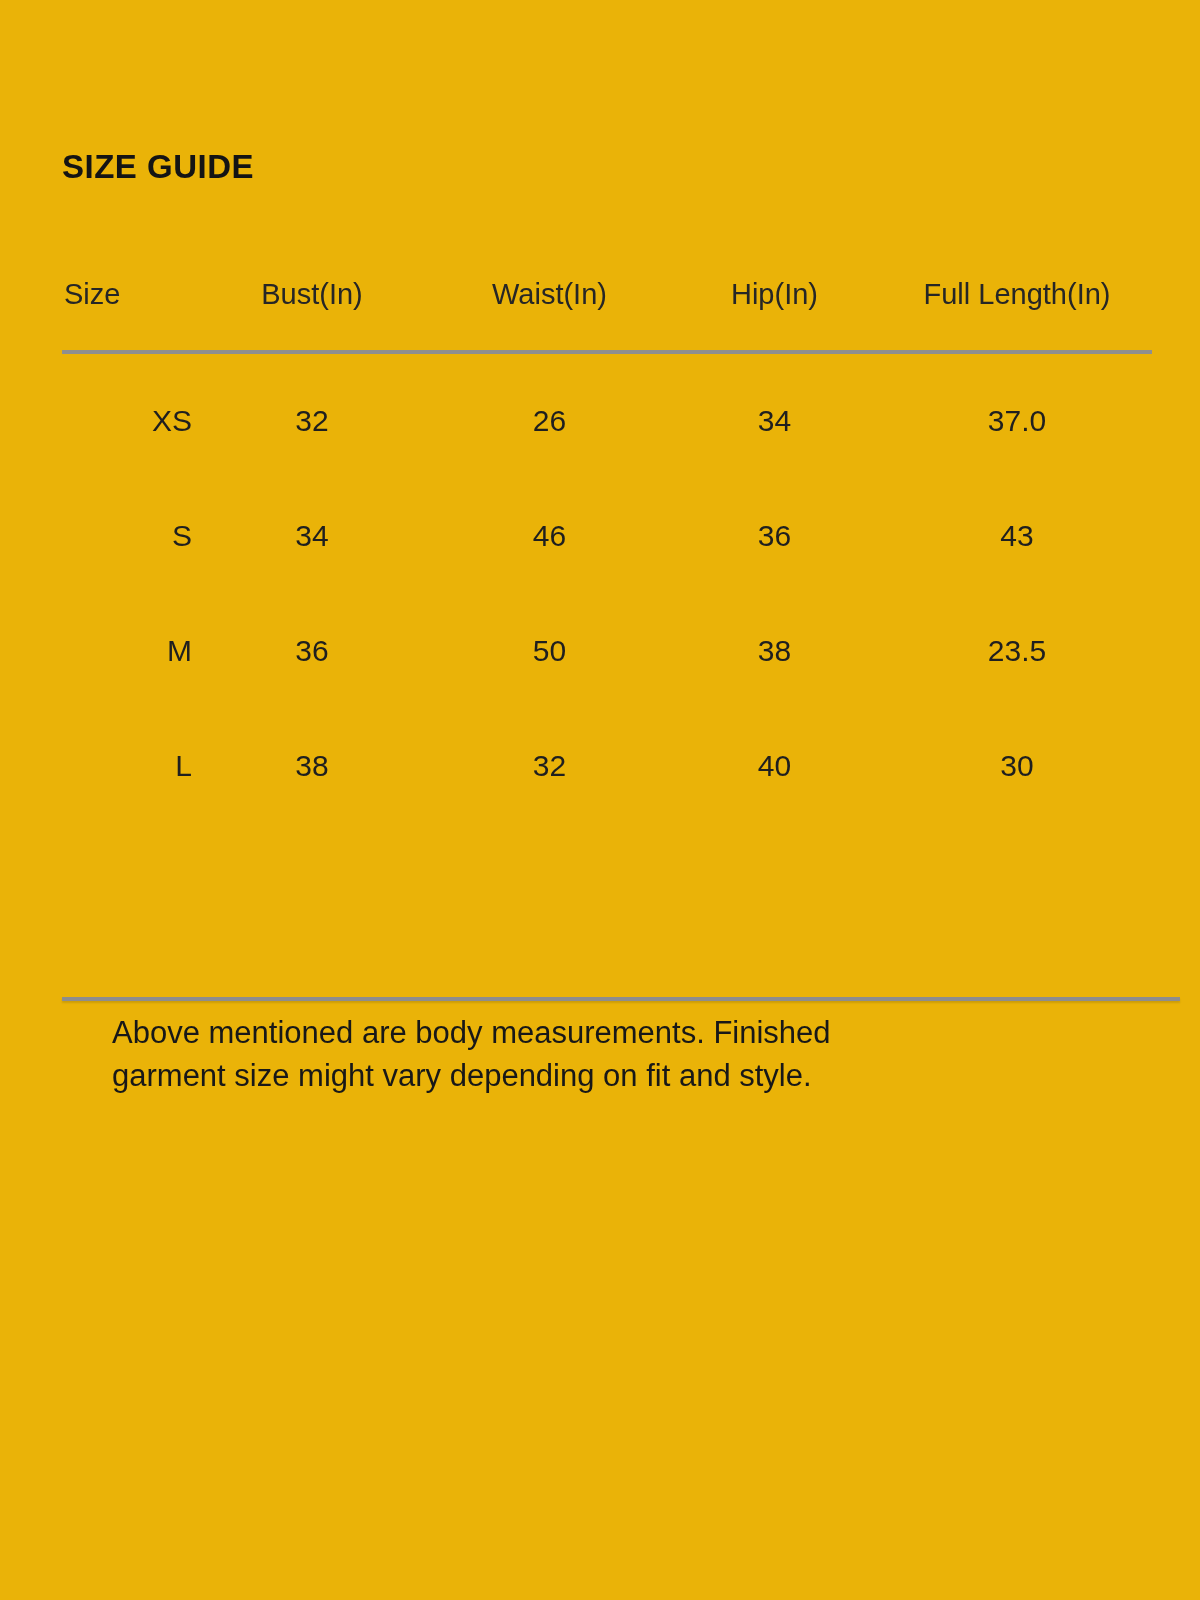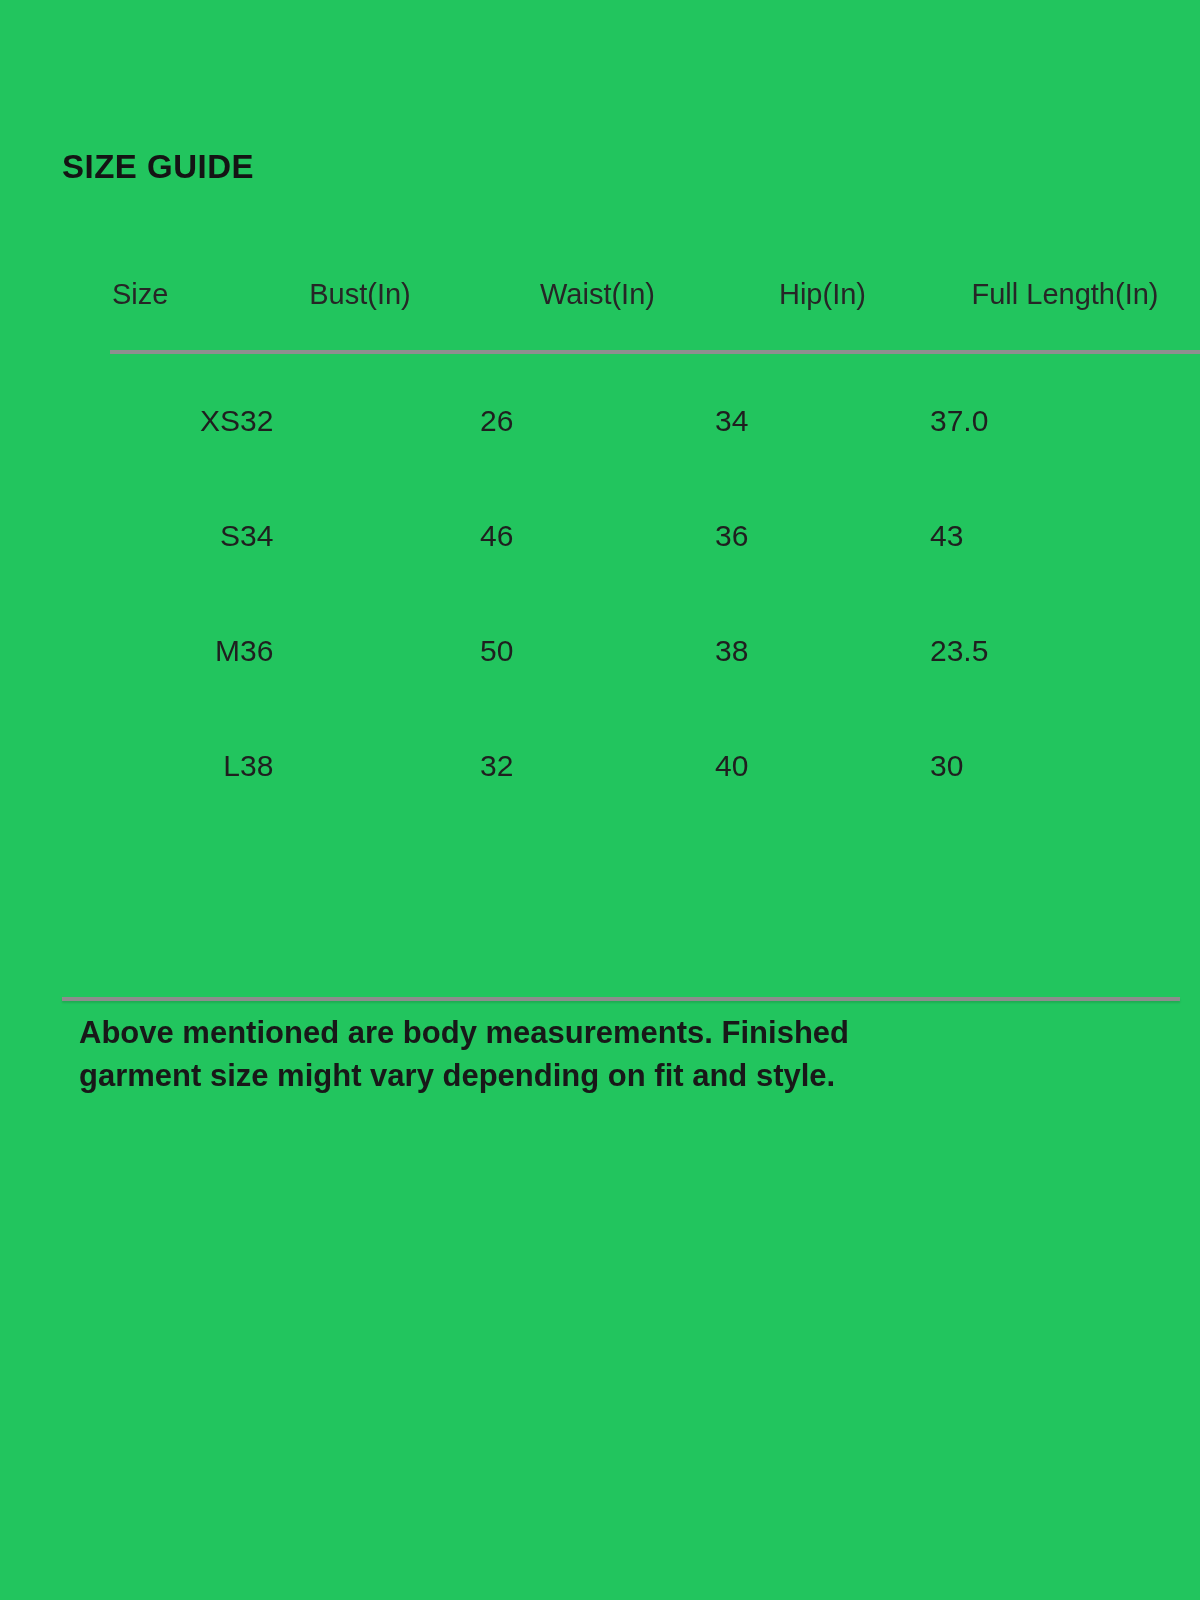--- a/index.html
+++ b/index.html
@@ -6,41 +6,40 @@
     margin: 0;
     padding: 0;
     background: #fcfcfc;
     font-family: "Liberation Sans", "DejaVu Sans", sans-serif;
     color: #1c1c1c;
   }
   .page {
     position: relative;
     width: 1200px;
     height: 1600px;
-    background: #22c55e;
+    background: #eab308;
     overflow: hidden;
   }
   .content {
     padding-left: 62px;
     padding-right: 44px;
   }
   .page-title {
     margin: 0;
     padding-top: 148px;
     font-size: 33px;
     font-weight: bold;
     letter-spacing: 0.5px;
     color: #141414;
   }
   table.size-table {
     margin-top: 52px;
     border-collapse: collapse;
     width: 1090px;
     table-layout: fixed;
-    margin-left: 48px;
   }
   col.c-size   { width: 130px; }
   col.c-bust   { width: 240px; }
   col.c-waist  { width: 235px; }
   col.c-hip    { width: 215px; }
   col.c-full   { width: 270px; }
   thead th {
     height: 112px;
     font-weight: normal;
     font-size: 29px;
@@ -56,41 +55,41 @@
     padding-left: 2px;
   }
   thead th.h-full {
     padding-left: 40px;
     padding-right: 40px;
   }
   tbody td {
     height: 97px;
     font-size: 30px;
     color: #1f1f1f;
-    text-align: left;
+    text-align: center;
     vertical-align: middle;
     padding: 18px 0 0 0;
   }
   tbody td.d-size {
     text-align: right;
     padding-left: 20px;
   }
   .divider-bottom {
     margin-top: 183px;
     margin-left: 62px;
     width: 1118px;
     height: 4px;
     background: #8d8d8d;
     box-shadow: 0 2px 2px rgba(0,0,0,0.12);
   }
   .note {
     margin-top: 10px;
-    margin-left: 79px;
+    margin-left: 112px;
     font-size: 31px;
-    font-weight: bold;
+    font-weight: normal;
     line-height: 43px;
     color: #181818;
   }
   .note .note-line { display: block; }
 </style>
 </head>
 <body>
 
 <div class="page">
   <div class="content">

